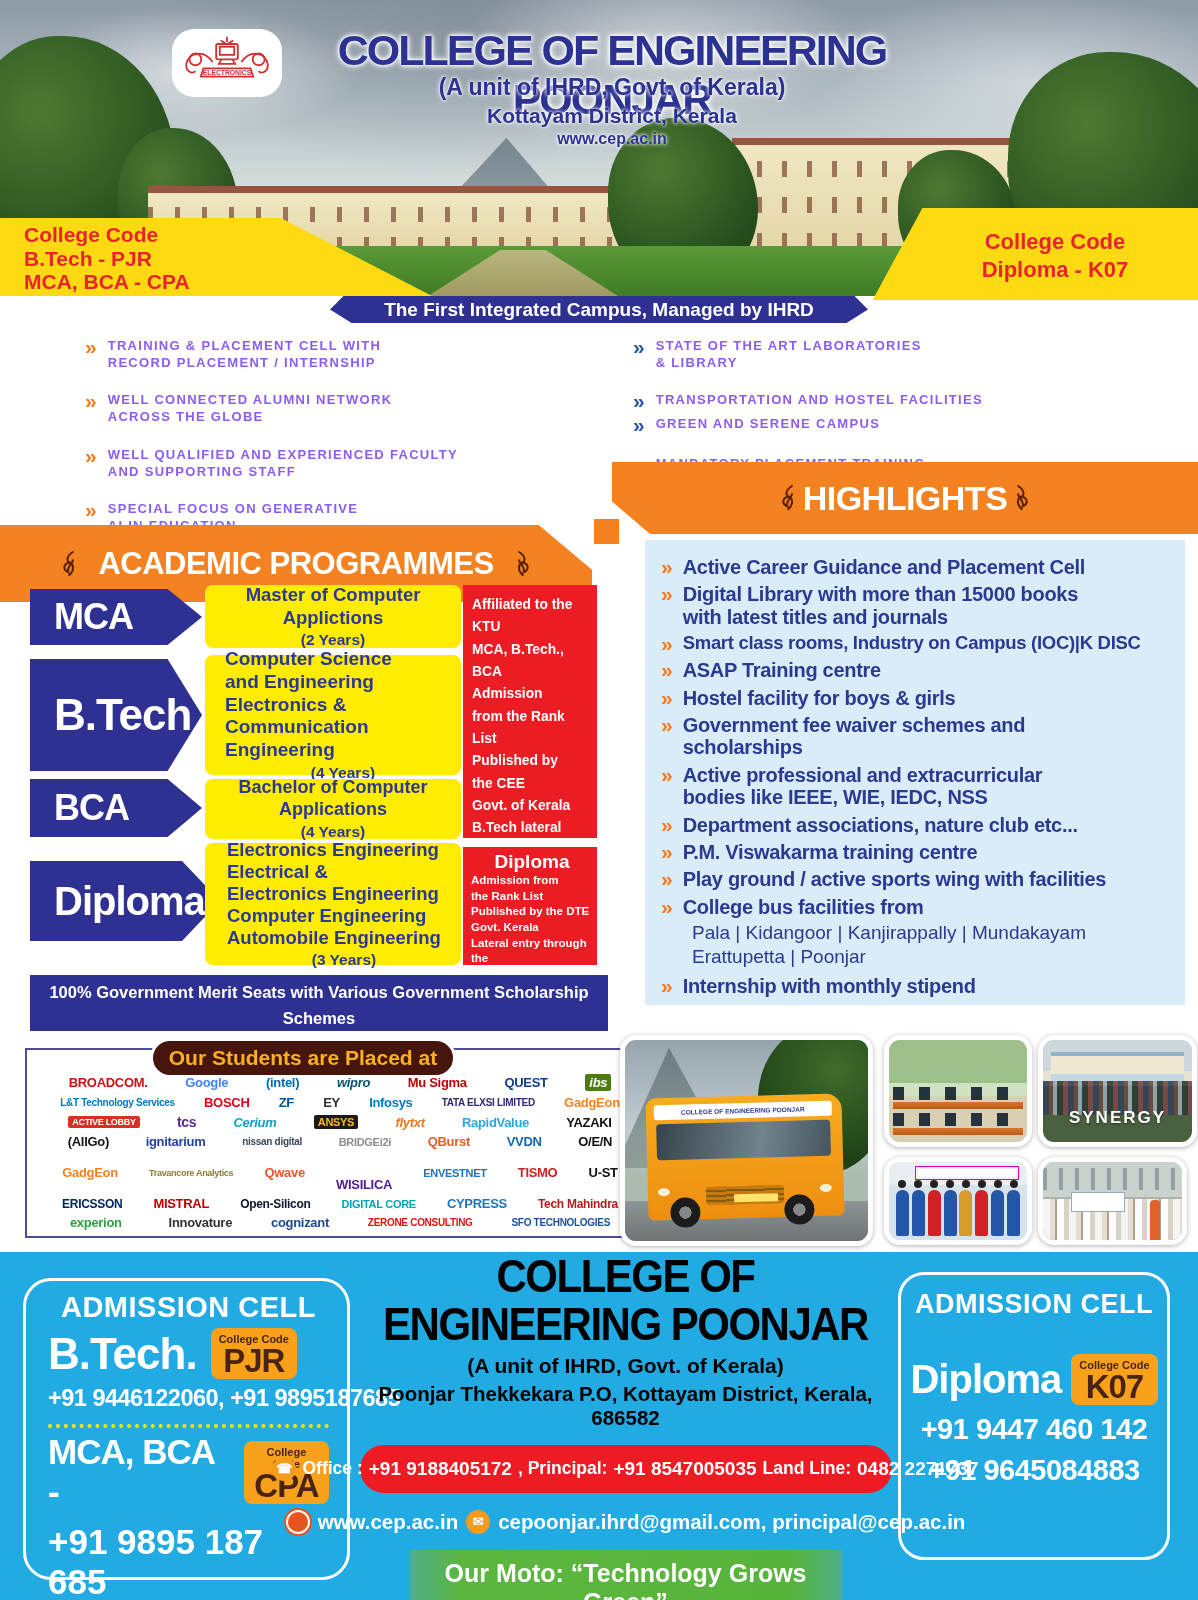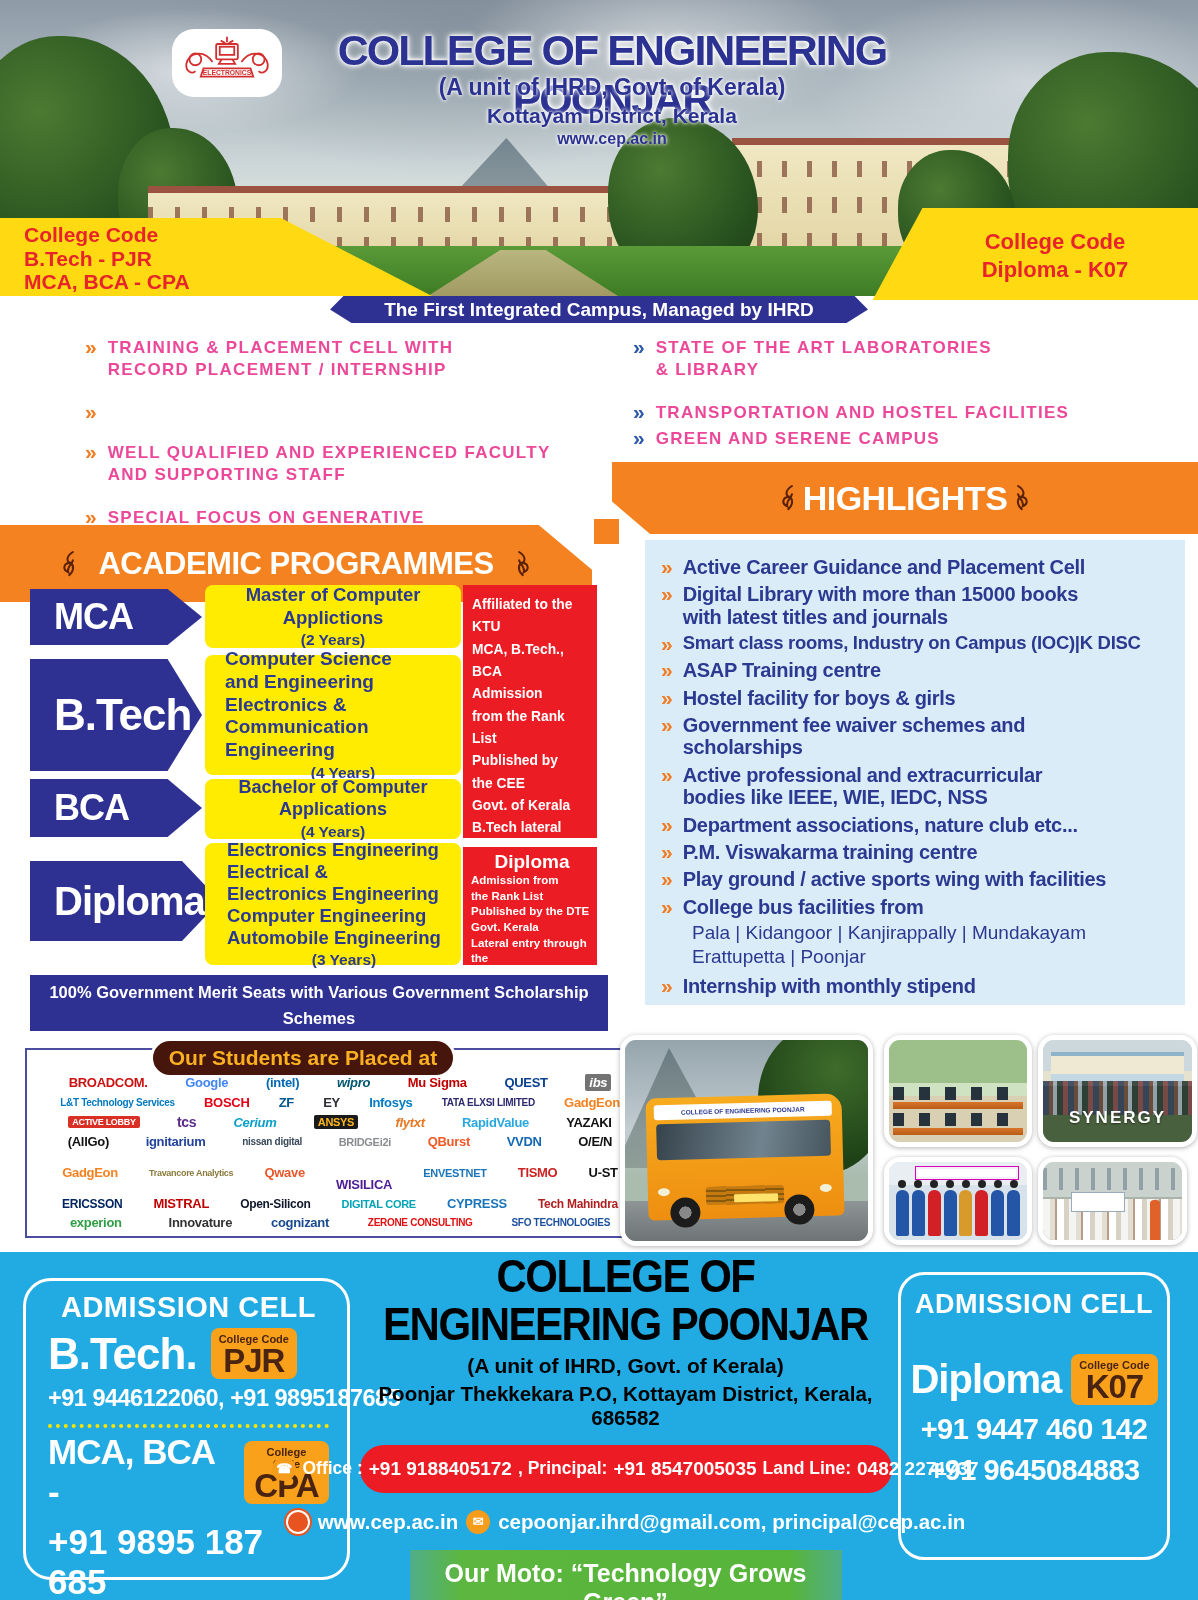--- a/index.html
+++ b/index.html
@@ -61,22 +61,22 @@
         color:#fff;font-size:19px;font-weight:700;text-align:center;line-height:27px;}
 
   
   .feat-col{position:absolute;display:flex;flex-direction:column;gap:20px;}
   #featL{left:85px;top:337px;width:505px;}
   #featR{left:633px;top:337px;width:548px;}
   .feat{display:flex;gap:11px;align-items:flex-start;}
   .chev{font-size:21px;line-height:.95;font-weight:800;}
   .chev-o{color:#f47b20;}
   .chev-b{color:#2d59a8;}
-  .feat .txt{font-size:17px;font-weight:800;letter-spacing:1.3px;line-height:1.32;
-        color:#ec4899;white-space:pre-line;}
+  .feat .txt{font-size:13px;font-weight:800;letter-spacing:1.3px;line-height:1.32;
+        color:#8b5cf6;white-space:pre-line;}
   .pair{display:flex;flex-direction:column;gap:4px;}
 
   
   #acad-band{position:absolute;left:0;top:525px;width:592px;height:77px;background:#f58220;
         clip-path:polygon(0 0,91% 0,100% 58%,100% 100%,0 100%);
         display:flex;align-items:center;justify-content:center;gap:14px;}
   #hl-band{position:absolute;left:612px;top:462px;width:586px;height:72px;background:#f58220;
         clip-path:polygon(0 0,100% 0,100% 100%,6.5% 100%,0 55%);
         display:flex;align-items:center;justify-content:center;}
   .band-title{color:#fff;font-weight:800;letter-spacing:-0.5px;}
@@ -283,20 +283,22 @@
   <div id="campus-banner">The First Integrated Campus, Managed by IHRD</div>
 
   <div class="feat-col" id="featL">
     <div class="feat">
         <span class="chev chev-o">»</span>
         <span class="txt">TRAINING &amp; PLACEMENT CELL WITH
 RECORD PLACEMENT / INTERNSHIP</span>
       </div>
     <div class="feat">
         <span class="chev chev-o">»</span>
+        <span class="txt">WELL CONNECTED ALUMNI NETWORK
+ACROSS THE GLOBE</span>
       </div>
     <div class="feat">
         <span class="chev chev-o">»</span>
         <span class="txt">WELL QUALIFIED AND EXPERIENCED FACULTY
 AND SUPPORTING STAFF</span>
       </div>
     <div class="feat">
         <span class="chev chev-o">»</span>
         <span class="txt">SPECIAL FOCUS ON GENERATIVE
 AI IN EDUCATION</span>
@@ -453,21 +455,21 @@
   </div>
 
   <div id="pl-panel">
     <div class="logo-row">
         <span class="logo" style="color: rgb(204, 17, 17);">BROADCOM.</span>
         <span class="logo" style="color: rgb(66, 133, 244);">Google</span>
         <span class="logo" style="color: rgb(0, 104, 181);">(intel)</span>
         <span class="logo" style="color: rgb(0, 85, 111); font-style: italic;">wipro</span>
         <span class="logo" style="color: rgb(192, 0, 0);">Mu Sigma</span>
         <span class="logo" style="color: rgb(10, 63, 143);">QUEST</span>
-        <span class="logo logo-box" style="color: rgb(255, 255, 255); background: #737373; font-style: italic;">ibs</span>
+        <span class="logo logo-box" style="color: rgb(255, 255, 255); background: #4d7c0f; font-style: italic;">ibs</span>
       </div>
     <div class="logo-row">
         <span class="logo" style="color: rgb(0, 121, 193); font-size: 10px;">L&amp;T Technology Services</span>
         <span class="logo" style="color: rgb(227, 0, 22);">BOSCH</span>
         <span class="logo" style="color: rgb(0, 86, 145);">ZF</span>
         <span class="logo" style="color: rgb(46, 46, 56);">EY</span>
         <span class="logo" style="color: rgb(0, 124, 195);">Infosys</span>
         <span class="logo" style="color: rgb(45, 42, 110); font-size: 10px;">TATA ELXSI LIMITED</span>
         <span class="logo" style="color: rgb(245, 130, 32);">GadgEon</span>
       </div>

